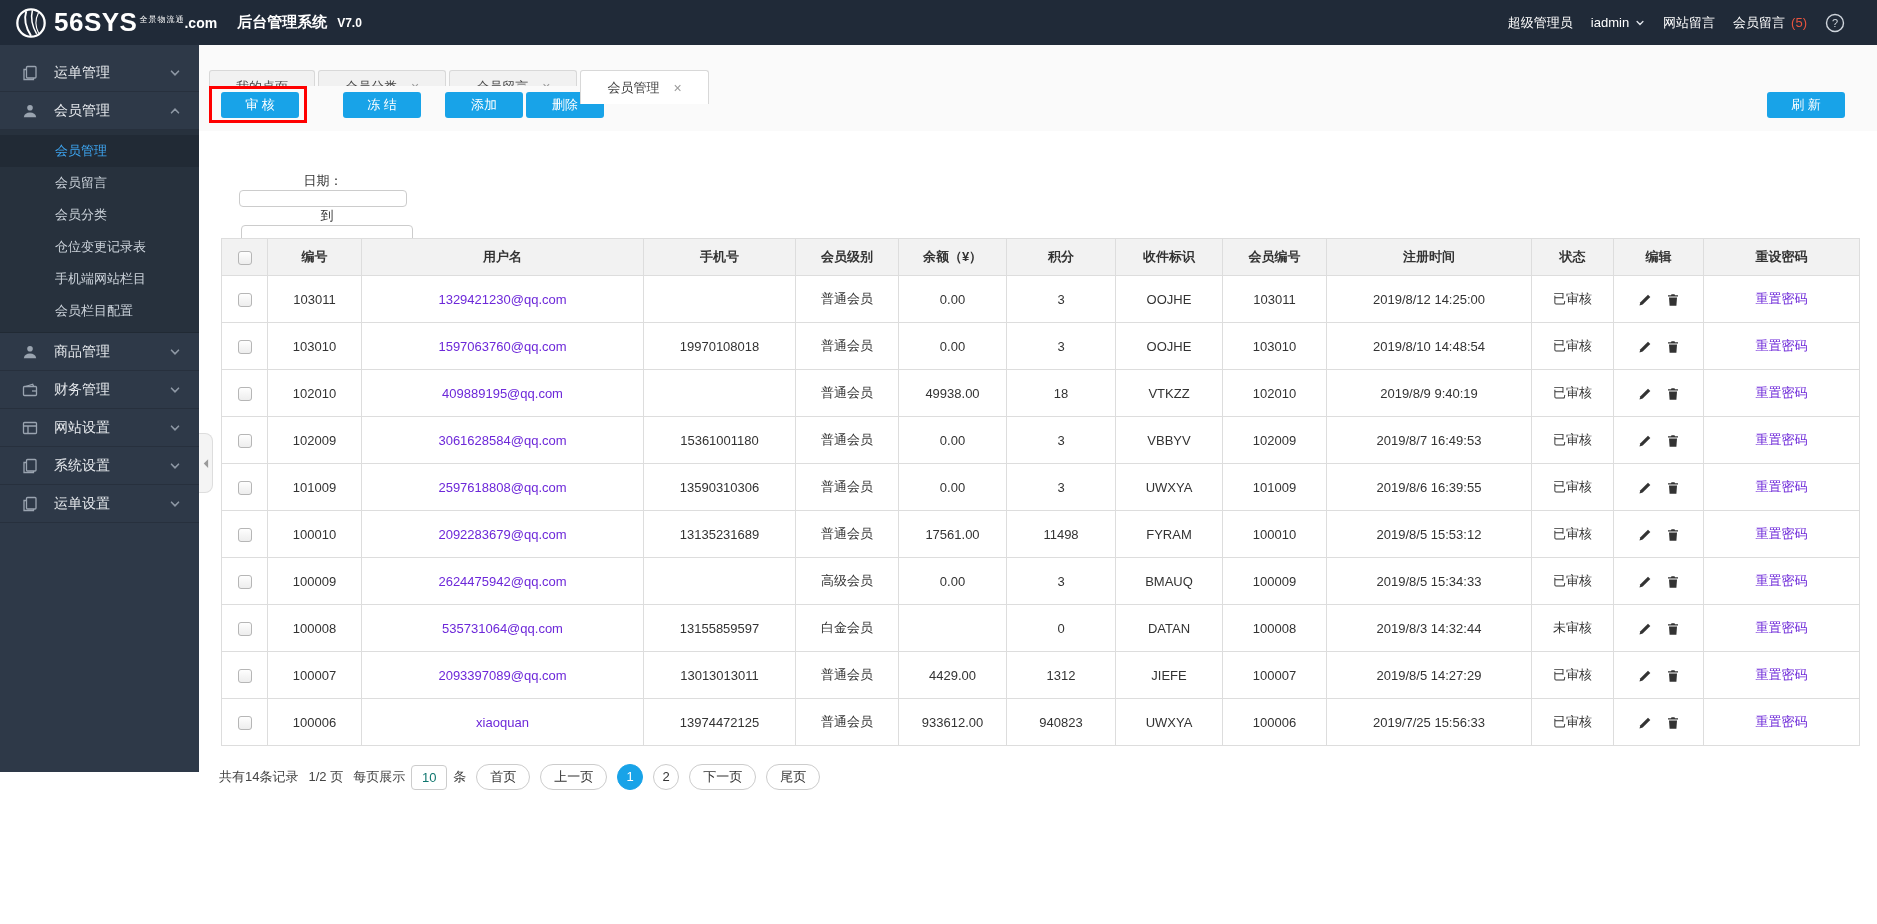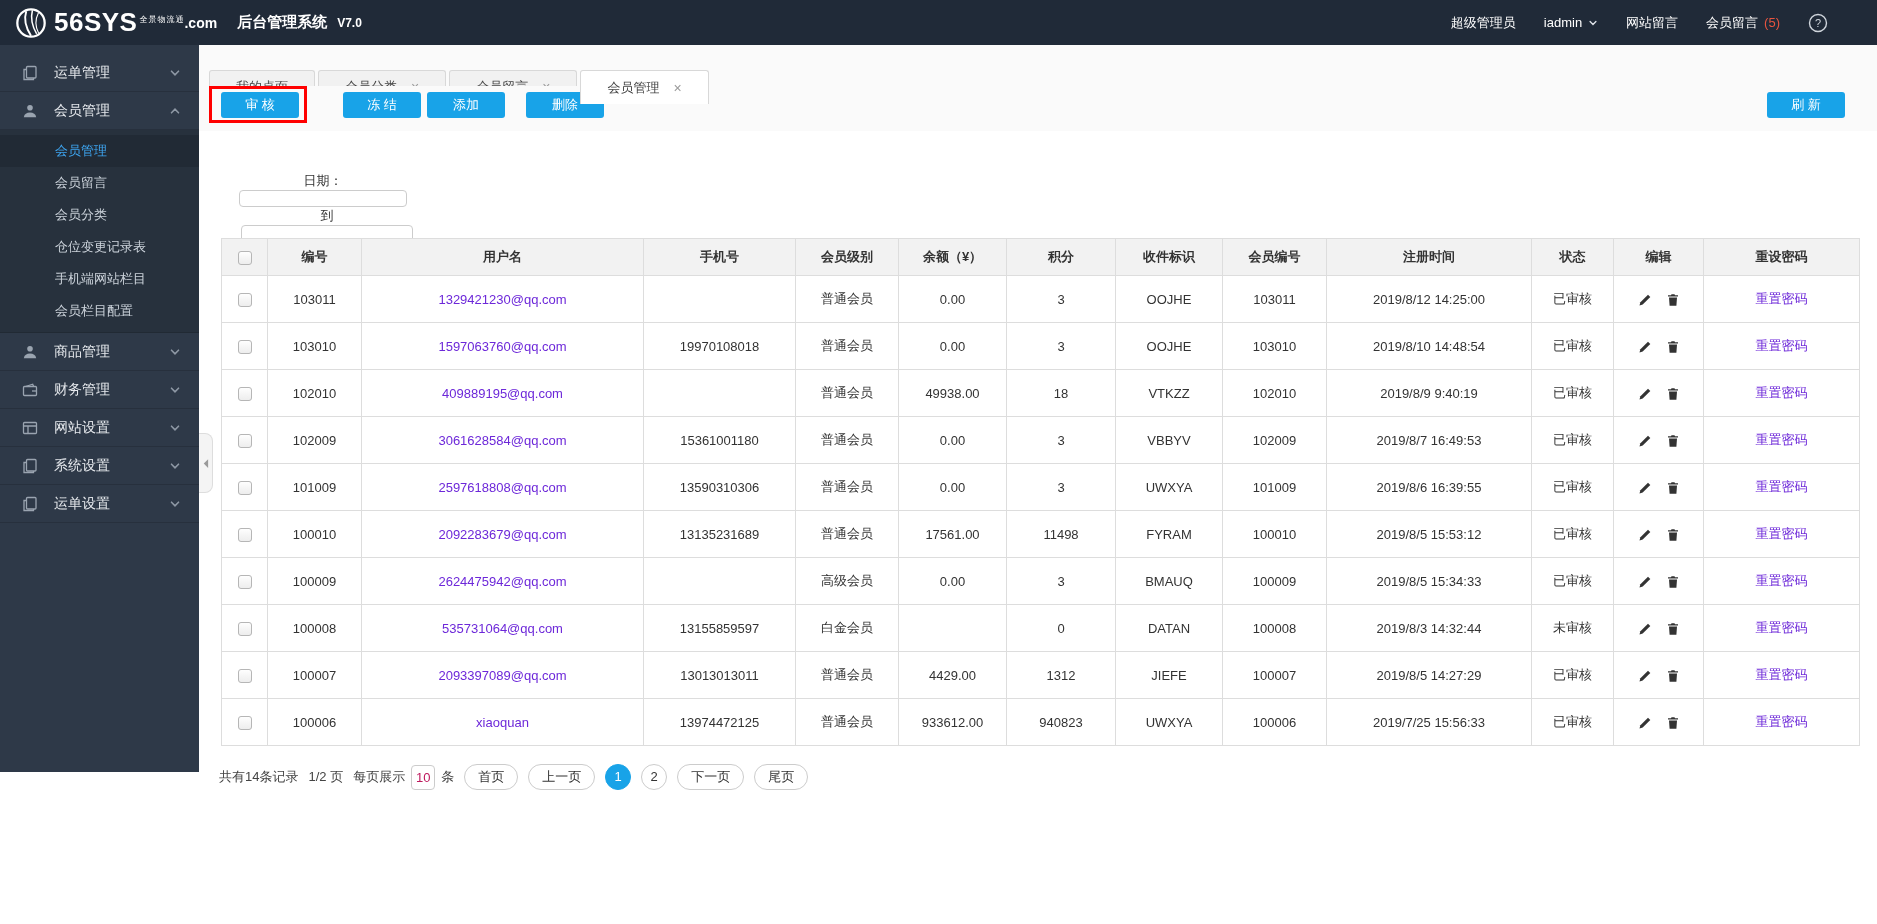--- a/index.html
+++ b/index.html
@@ -9,21 +9,21 @@
   
   .hdr{position:absolute;top:0;left:0;right:0;height:45px;background:#202a38;display:flex;align-items:center;justify-content:space-between;color:#fff;}
   .hdr-left{display:flex;align-items:center;padding-left:14px;}
   .logo-swirl{width:34px;height:34px;display:inline-flex;}
   .logo-main{font-size:26px;font-weight:bold;letter-spacing:0.5px;margin-left:6px;}
   .logo-stack{display:flex;flex-direction:row;align-items:flex-start;margin-left:2px;line-height:1;}
   .logo-tagline{font-size:8px;letter-spacing:1px;margin-bottom:1px;}
   .logo-com{font-size:14px;font-weight:bold;}
   .app-title{font-size:15px;margin-left:20px;font-weight:bold;}
   .app-ver{font-size:12px;margin-left:10px;font-weight:bold;}
-  .hdr-right{display:flex;align-items:center;gap:28px;padding-right:49px;font-size:13px;}
+  .hdr-right{display:flex;align-items:center;gap:18px;padding-right:32px;font-size:13px;}
   .hdr-item{display:flex;align-items:center;gap:6px;cursor:default;}
   .caret{width:10px;height:10px;display:inline-flex;color:#dfe3e9;}
   .red{color:#e8543f;}
   .help-ic{width:20px;height:20px;display:inline-flex;color:#cfd5dc;}
 
   
   .sidebar{position:absolute;top:45px;left:0;width:199px;height:727px;background:#2e3948;padding-top:9px;}
   .side-top{height:38px;display:flex;align-items:center;padding:0 18px 0 22px;color:#e6e9ed;font-size:14px;border-bottom:1px solid rgba(0,0,0,0.14);cursor:pointer;}
   .side-icon{width:16px;height:16px;color:#9aa4b0;display:inline-flex;margin-right:16px;flex:none;}
   .side-label{flex:1;}
@@ -60,21 +60,21 @@
   .grid th{background:#f2f2f2;height:37px;font-weight:bold;}
   .grid td{height:47px;background:#fff;}
   .checkbox{display:inline-block;width:14px;height:14px;border:1px solid #b6b6b6;border-radius:3px;background:linear-gradient(#fefefe,#ededed);vertical-align:middle;cursor:pointer;}
   .link{color:#6d28d9;cursor:pointer;}
   .cell-ic{display:inline-flex;width:14px;height:14px;color:#333;cursor:pointer;vertical-align:middle;}
   .cell-ic + .cell-ic{margin-left:14px;}
 
   
   .pager{position:absolute;left:20px;top:633px;height:26px;display:flex;align-items:center;font-size:13px;color:#444;}
   .pg-gap{margin-left:10px;}
-  .perpage{width:24px;height:25px;border:1px solid #ccc;border-radius:4px;text-align:center;font-size:13px;font-family:inherit;margin:0 6px;outline:none;color:#be185d;}
+  .perpage{width:36px;height:25px;border:1px solid #ccc;border-radius:4px;text-align:center;font-size:13px;font-family:inherit;margin:0 6px;outline:none;color:#0f766e;}
   .pg-btn{height:26px;padding:0 13px;line-height:24px;border:1px solid #ccc;border-radius:13px;background:#fff;color:#333;margin-left:10px;cursor:pointer;}
   .pg-num{width:26px;padding:0;text-align:center;}
   .pg-btn.active{background:#18a3e8;border-color:#18a3e8;color:#fff;}
 
   
   .collapse-handle{position:absolute;left:199px;top:433px;width:14px;height:60px;background:#f4f4f4;border:1px solid #ddd;border-left:none;border-radius:0 8px 8px 0;display:flex;align-items:center;justify-content:center;color:#9a9a9a;cursor:pointer;z-index:4;}
   .collapse-handle svg{width:7px;height:11px;}
 </style>
 </head>
 <body>
@@ -256,21 +256,21 @@
         </div>
         <div class="tab active">
           <span>会员管理</span>
           <span class="tab-close">×</span>
         </div>
       </div>
   </div>
 
   <div class="toolbar">
     <div class="red-box"></div>
-    <span id="toolbar-buttons"><button class="blue-btn" style="left: 22px;">审 核</button><button class="blue-btn" style="left: 144px;">冻 结</button><button class="blue-btn" style="left: 228px;">添加</button><button class="blue-btn" style="left: 327px;">删除</button></span>
+    <span id="toolbar-buttons"><button class="blue-btn" style="left: 22px;">审 核</button><button class="blue-btn" style="left: 144px;">冻 结</button><button class="blue-btn" style="left: 246px;">添加</button><button class="blue-btn" style="left: 327px;">删除</button></span>
     <button class="blue-btn refresh-btn">刷 新</button>
   </div>
 
   <div class="content">
 
     <div class="filter-row">
       <span>日期：</span>
       <input class="f-input w1" value="" style="">
       <span class="ml8">到</span>
       <input class="f-input w2 ml8" value="" style="">

